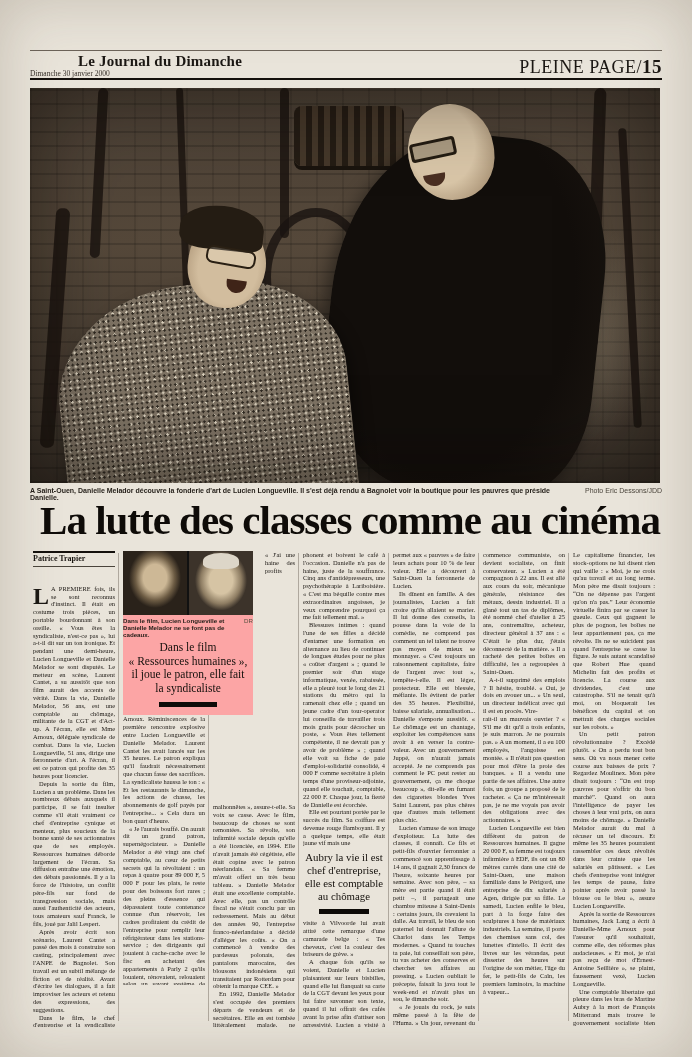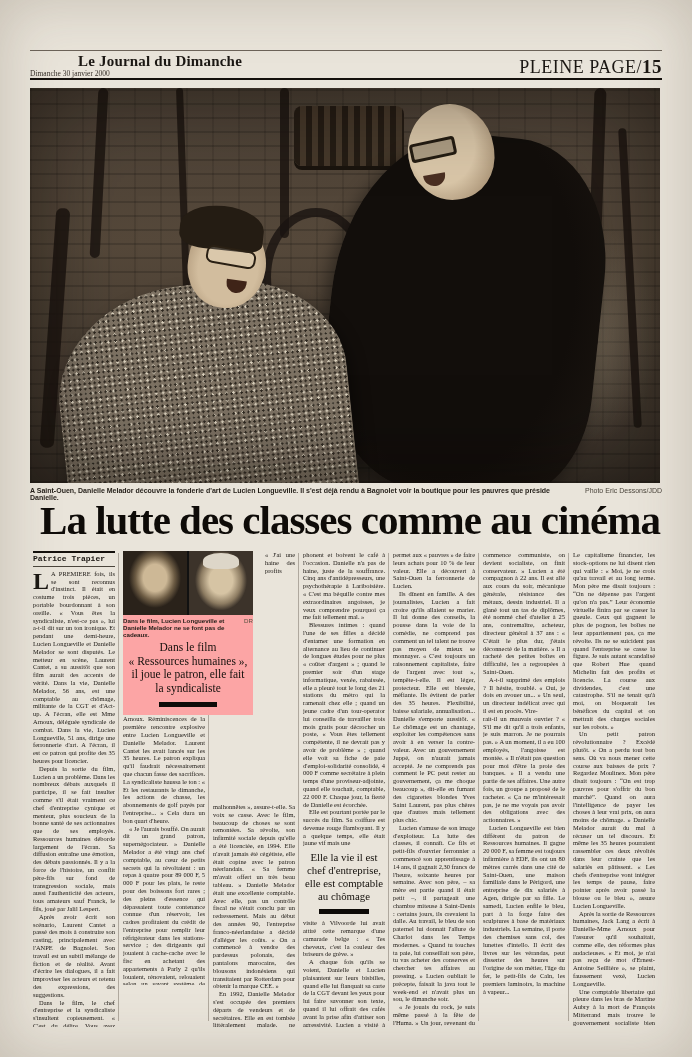--- a/index.html
+++ b/index.html
@@ -93,23 +93,23 @@
     letter-spacing:-1px;color:#0e0b08;white-space:nowrap;
   }
   
   .article{position:absolute;left:33px;top:551px;width:627px;height:476px;}
   .colrule{position:absolute;top:2px;width:1px;height:468px;background:rgba(70,58,45,.35);}
   .col{position:absolute;top:0;width:82px;height:476px;font-size:6.45px;line-height:7.8px;text-align:justify;}
   .colclip{height:476px;overflow:hidden;}
   .col p{margin:0;text-indent:6px;hyphens:auto;}
   .col p.nofirst{text-indent:0;}
   .byline{
-    font-family:Liberation Mono, monospace;font-weight:bold;font-size:8px;
+    font-family:Liberation Serif, serif;font-weight:bold;font-size:8px;
     border-top:2px solid #14100c;border-bottom:.75px solid #4a443b;
-    padding:2px 0 3px;margin-bottom:3px;text-align:left;
+    padding:2px 0 3px;margin-bottom:18px;text-align:left;
   }
   .dropcap{float:left;font-size:24px;line-height:20px;font-weight:bold;padding:1px 2px 0 0;}
   
   .q1block{position:relative;z-index:2;width:130px;background:#fca5a5;padding-bottom:2px;}
   .inset{display:flex;gap:2px;height:64px;background:#111;}
   .inset .half{flex:1;position:relative;overflow:hidden;}
   .face-m{background:radial-gradient(26px 30px at 50% 42%,#cdb896 45%,#6d5c44 75%,#2a221a 100%);}
   .face-f{background:radial-gradient(26px 30px at 50% 46%,#d6c4a4 45%,#8d7c62 78%,#3c332a 100%);}
   .face-f::before{content:"";position:absolute;left:14px;top:2px;right:14px;height:16px;background:#ddd6c8;border-radius:50% 50% 30% 30%;}
   .insetcap{
@@ -220,21 +220,21 @@
       </div>
     </div>
 
     <div class="col" style="left:270px">
       <div class="colclip">
         <p class="nofirst">phonent et boivent le café à l'occasion. Danielle n'a pas de haine, juste de la souffrance. Cinq ans d'antidépresseurs, une psychothérapie à Lariboisière. « C'est ma béquille contre mes extraordinaires angoisses, je veux comprendre pourquoi ça me fait tellement mal. »</p>
         <p>Blessures intimes : quand l'une de ses filles a décidé d'entamer une formation en alternance au lieu de continuer de longues études pour ne plus « coûter d'argent » ; quand le premier soir d'un stage informatique, vexée, rabaissée, elle a pleuré tout le long des 21 stations du métro qui la ramenait chez elle ; quand un jeune cadre d'un tour-operator lui conseilla de travailler trois mois gratis pour décrocher un poste, « Vous êtes tellement compétente, il ne devrait pas y avoir de problème » ; quand elle voit sa fiche de paie d'emploi-solidarité consolidé, 4 000 F comme secrétaire à plein temps d'une proviseur-adjointe, quand elle touchait, comptable, 22 000 F. Chaque jour, la fierté de Danielle est écorchée.</p>
         <p>Elle est pourtant portée par le succès du film. Sa coiffure est devenue rouge flamboyant. Il y a quelque temps, elle était jaune vif mais une</p>
         <div class="q2block">
           <div class="pullquote pullquote2">
-            <div>Elle la vie il est</div>
+            <div>Aubry la vie il est</div>
             <div>chef d'entreprise,</div>
             <div>elle est comptable</div>
             <div>au chômage</div>
           </div>
           <div class="qbar2"></div>
         </div>
         <p class="nofirst">visite à Vilvoorde lui avait attiré cette remarque d'une camarade belge : « Tes cheveux, c'est la couleur des briseurs de grève. »</p>
         <p>A chaque fois qu'ils se voient, Danielle et Lucien plaisantent sur leurs bisbilles, quand elle lui flanquait sa carte de la CGT devant les yeux pour lui faire savonner son texte, quand il lui offrait des cafés avant la prise afin d'attiser son agressivité. Lucien a visité à Bagnolet la boutique que préside Danielle, une association qui</p>
       </div>
     </div>

